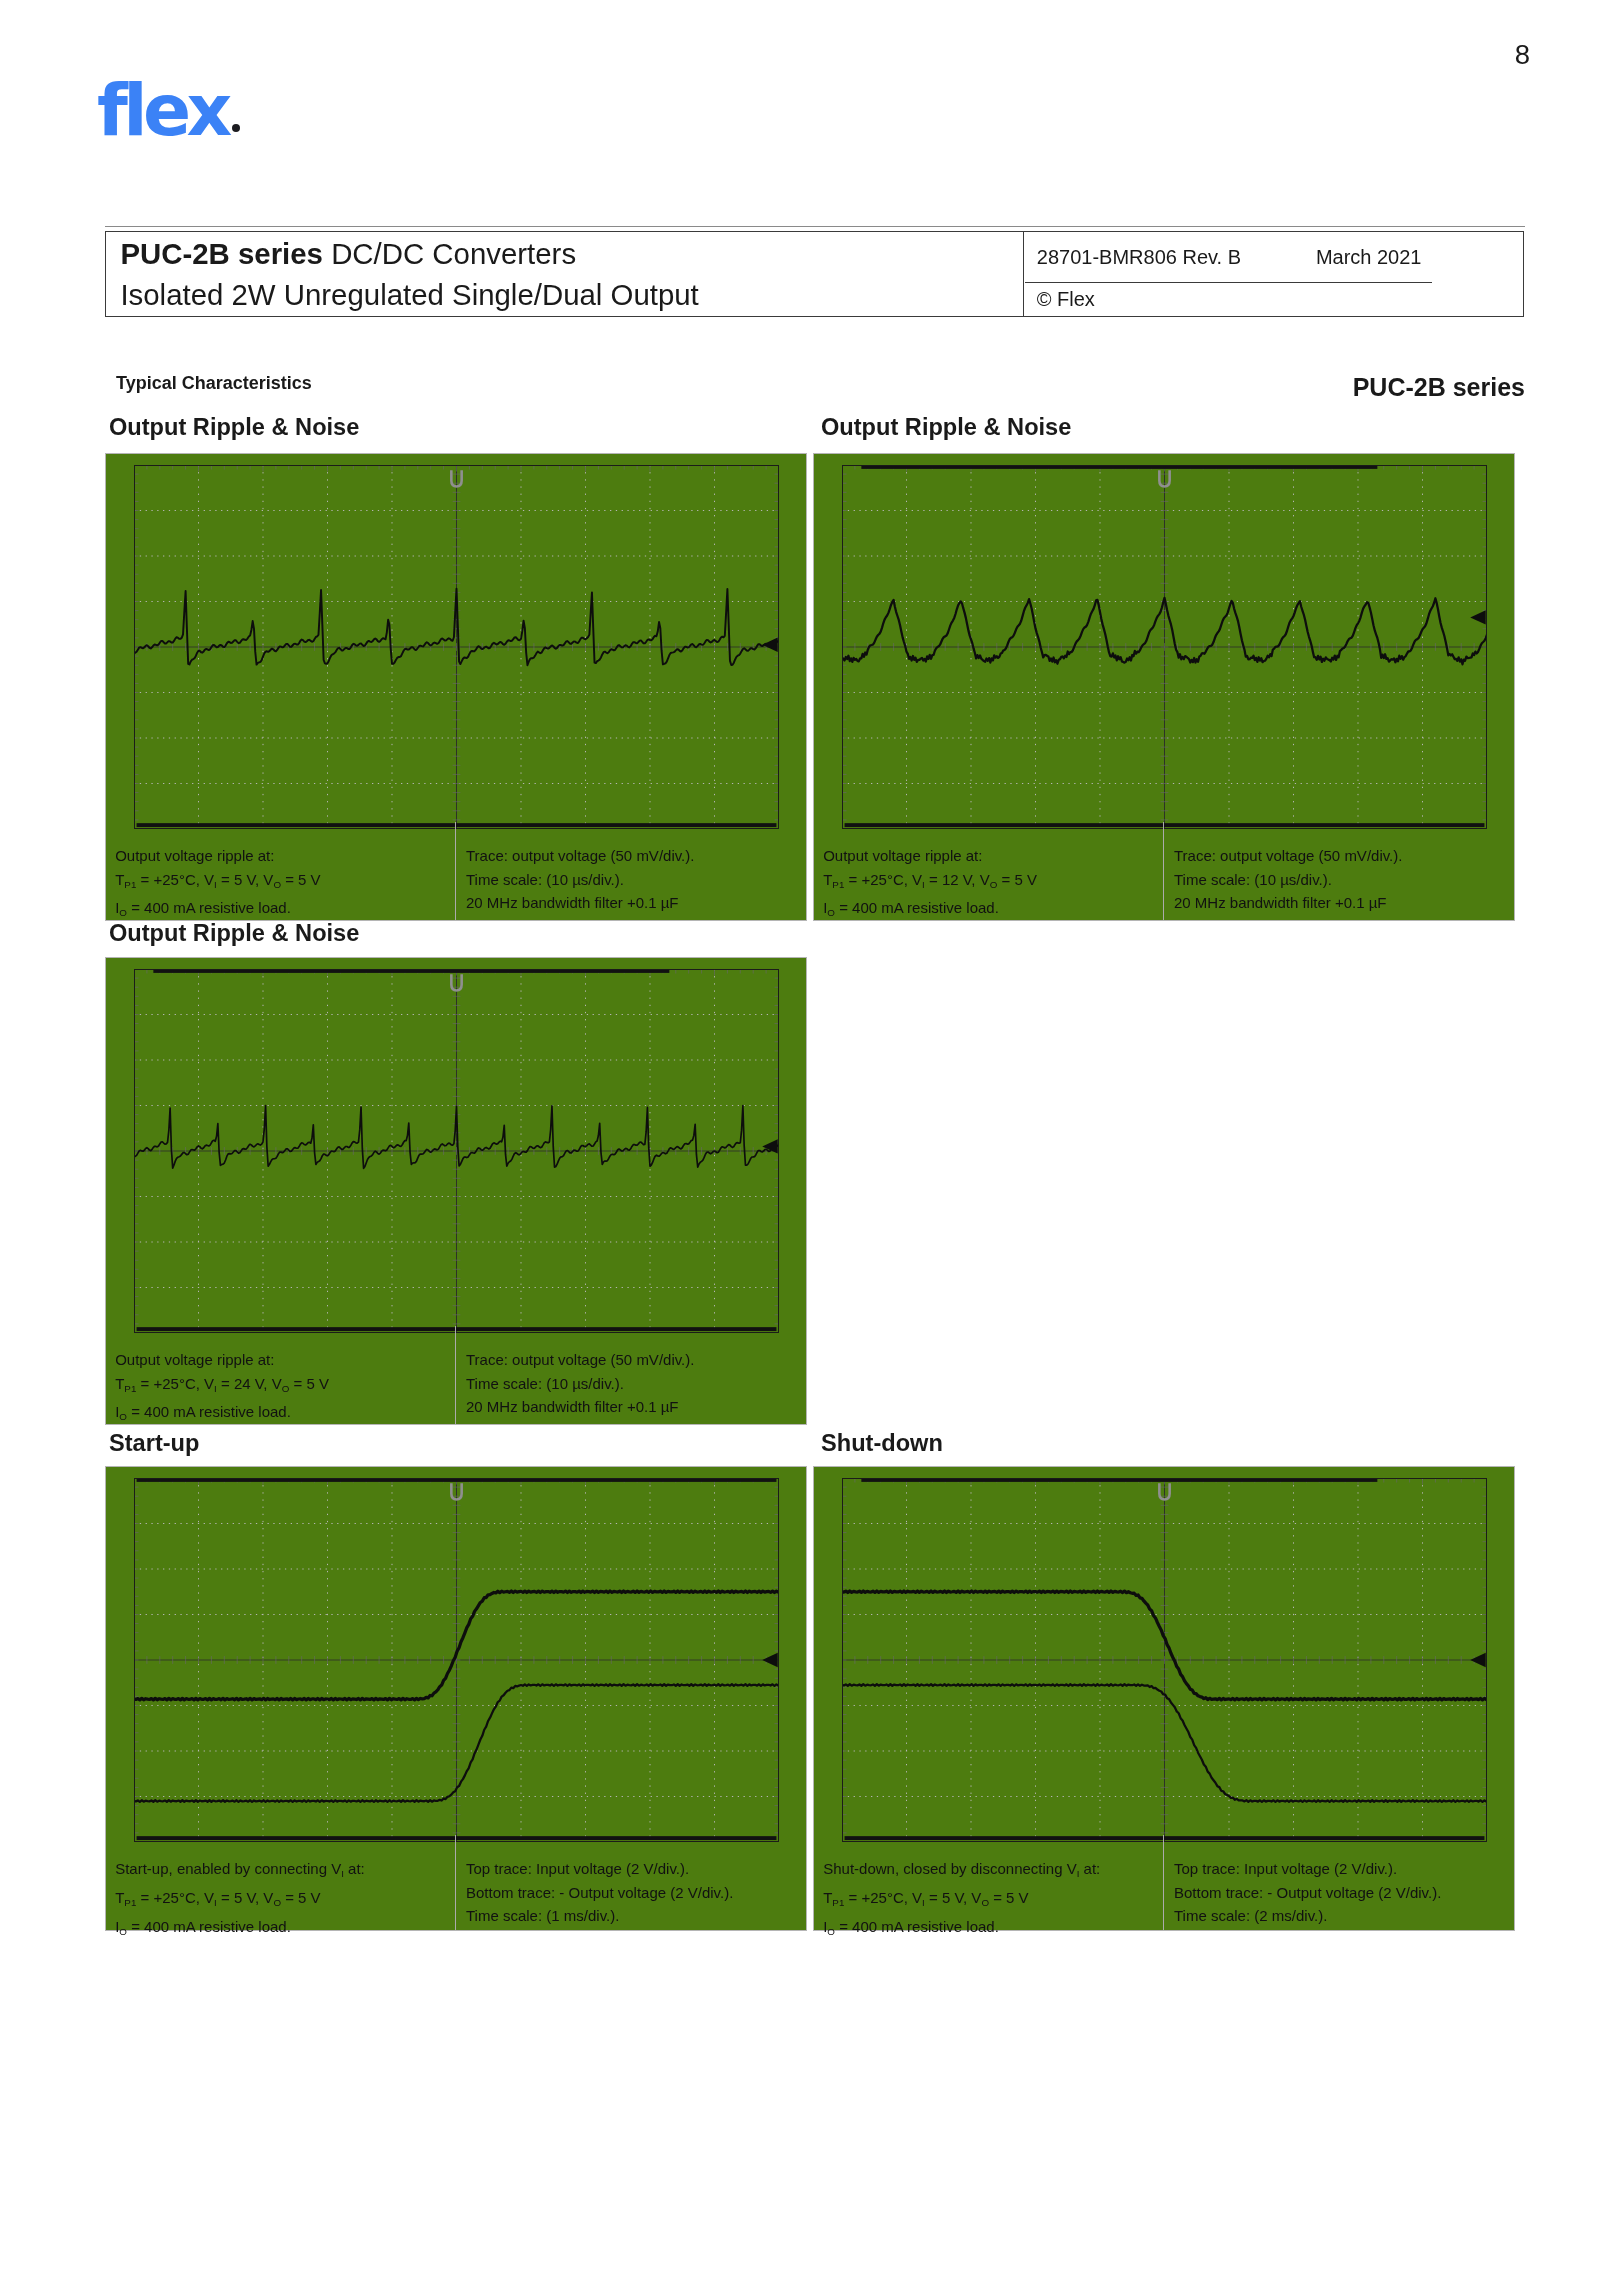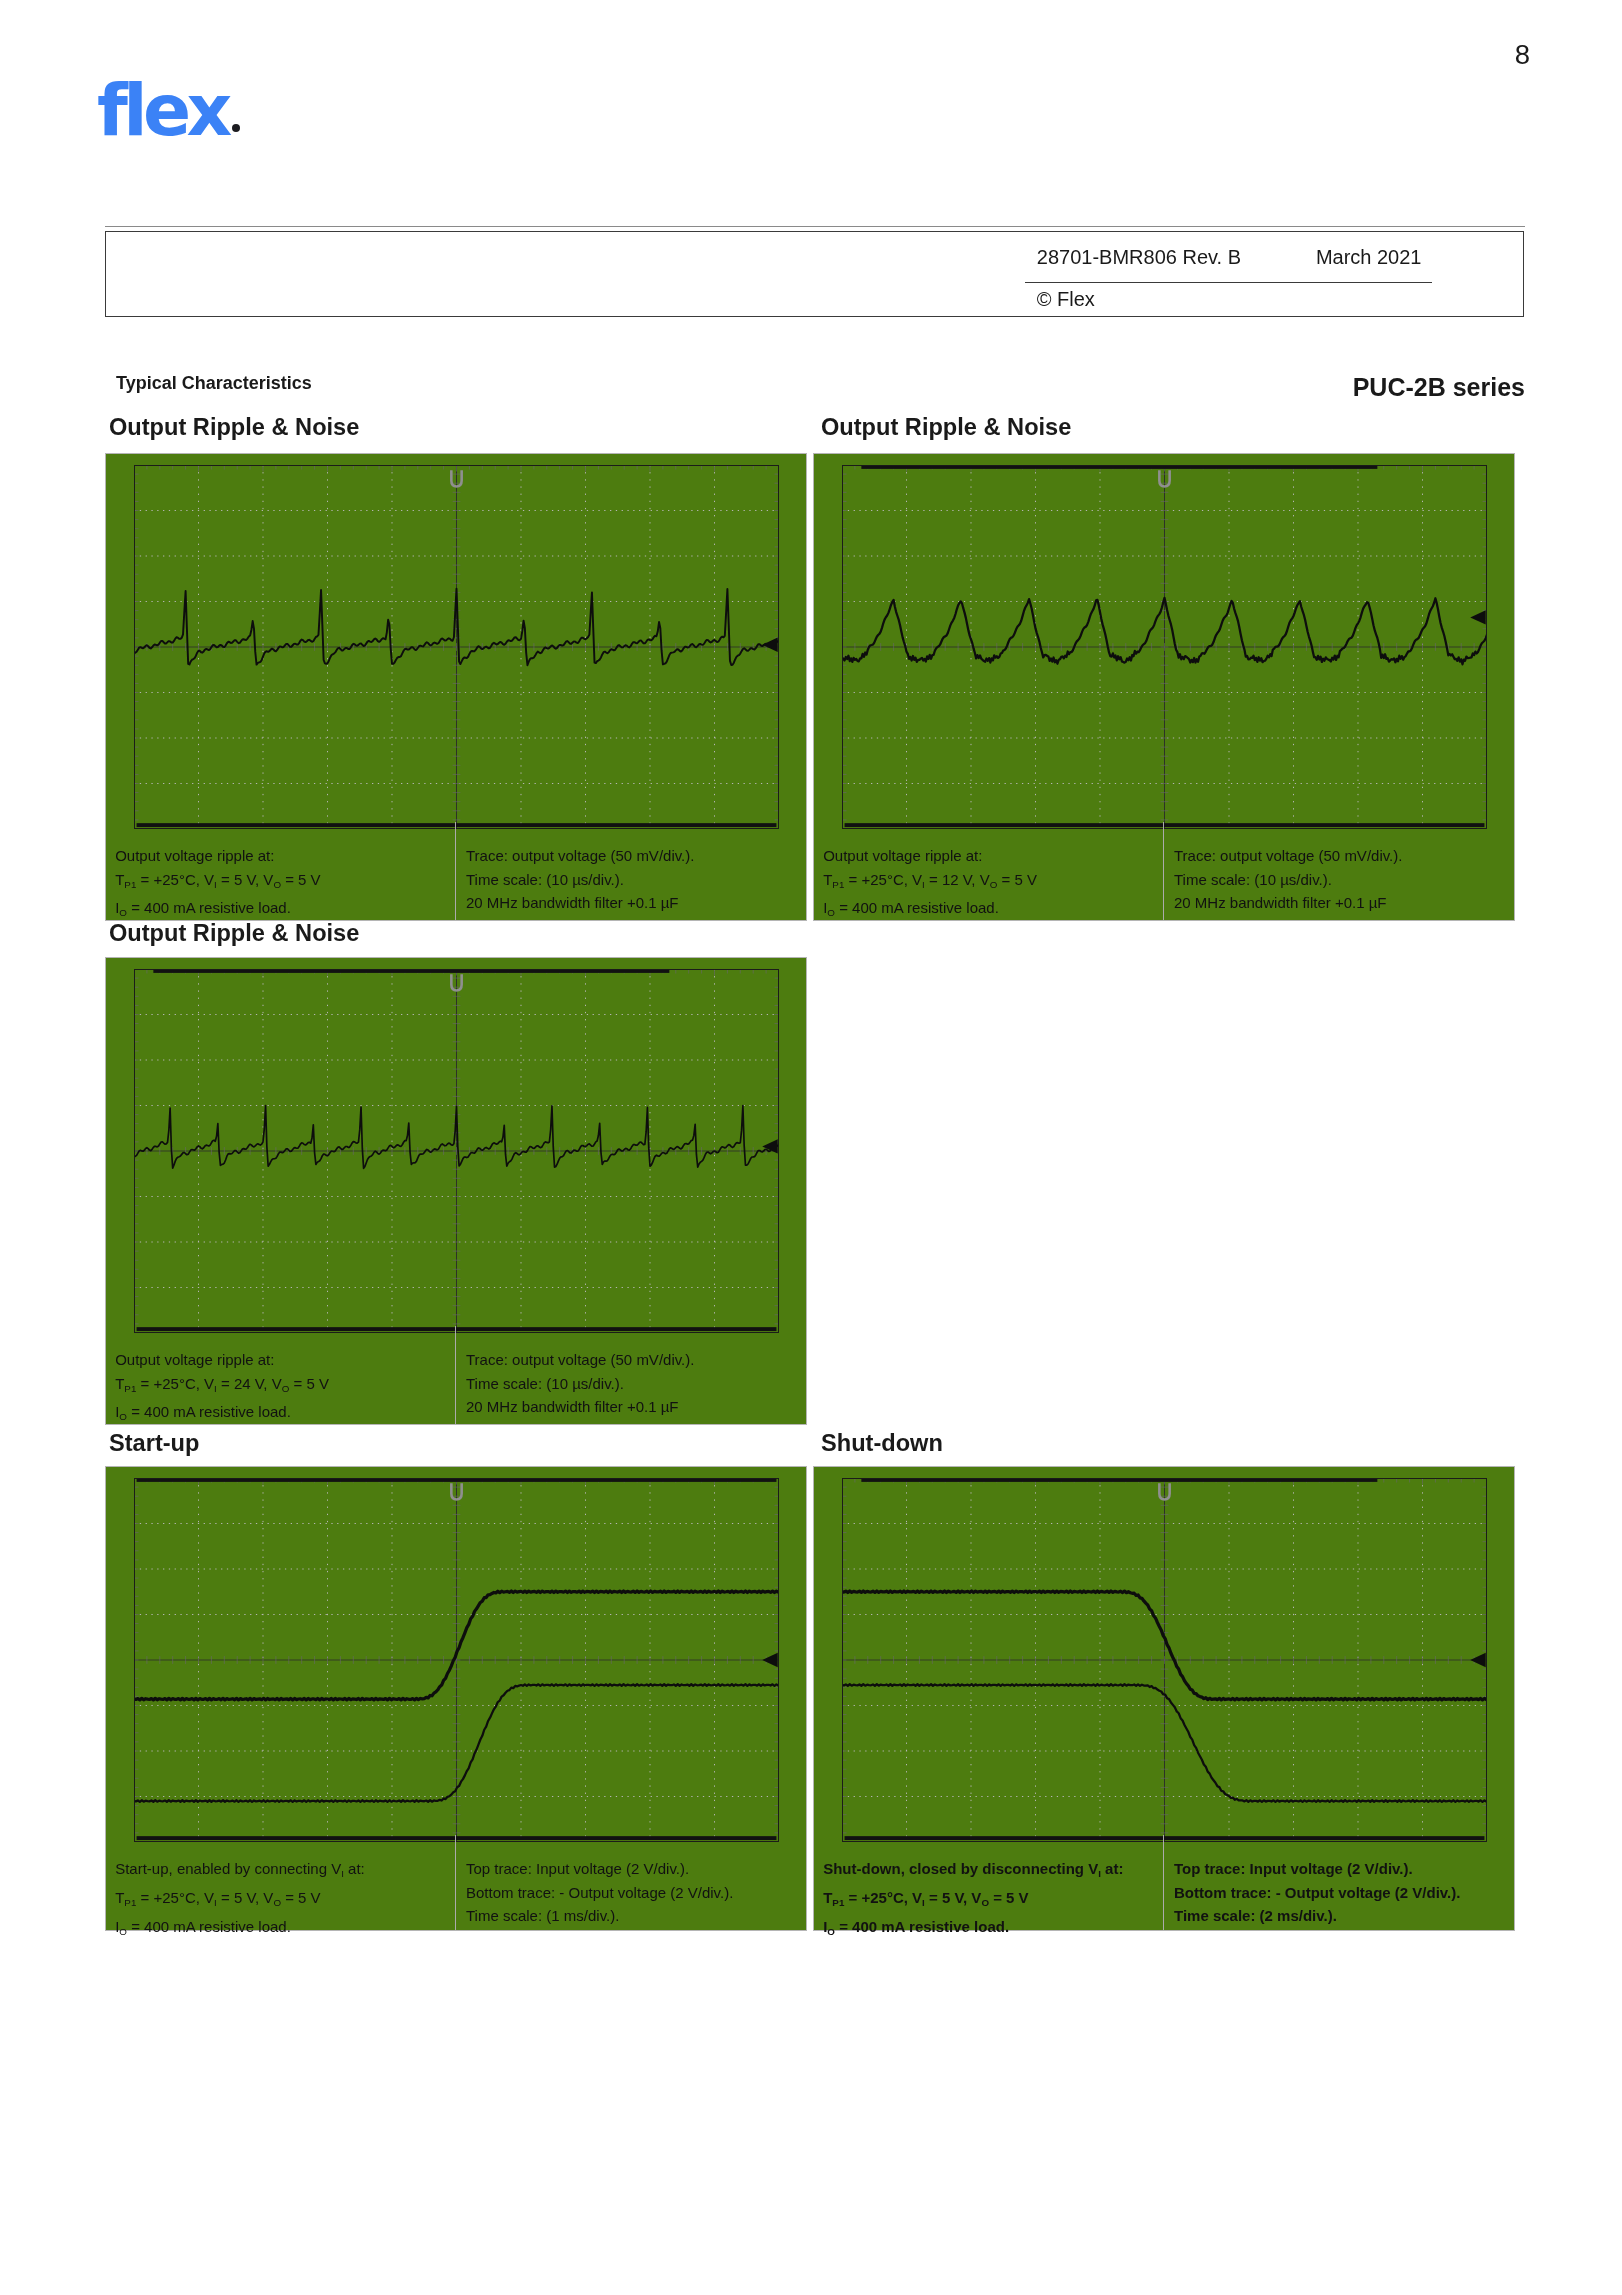--- a/index.html
+++ b/index.html
@@ -28,21 +28,21 @@
   .ph1,.ph3,.ph4{left:109px;}
   .ph2,.ph5{left:821px;}
   .ph1,.ph2{top:414px;}
   .ph3{top:920px;}
   .ph4,.ph5{top:1430px;}
   .panel{border:1.3px solid #b5b5b5;background:#4d7c0f;}
   .p1{left:105px;top:453px;width:700px;height:466px;}
   .p2{left:813px;top:453px;width:700px;height:466px;}
   .p3{left:105px;top:957px;width:700px;height:466px;}
   .p4{left:105px;top:1466px;width:700px;height:463px;}
-  .p5{left:813px;top:1466px;width:700px;height:463px;font-weight:bold;}
+  .p5{left:813px;top:1466px;width:700px;height:463px;}
   .scope{position:absolute;left:27.5px;top:10.5px;width:645px;height:364px;}
   .scope svg{display:block;}
   .capdiv{position:absolute;left:349px;top:368px;bottom:0;width:1.3px;background:#ababab;}
   .cap{position:absolute;top:390px;font-size:15px;line-height:23.6px;color:#111;}
   .capL{left:9.2px;width:332px;}
   .capR{left:360px;width:330px;}
   .cap sub{font-size:9.8px;vertical-align:-3.3px;}
 </style>
 </head>
 <body>
@@ -50,20 +50,24 @@
 <div class="page">
 
   <div class="abs pageno">8</div>
 
   <div class="abs logo"><span>flex</span><span class="logo-dot"></span></div>
 
 
   <div class="abs toprule"></div>
 
   <div class="abs hdrtable">
+    <div class="cellL">
+      <div class="l1"><span class="b">PUC-2B series</span><span> DC/DC Converters</span></div>
+      <div class="l2">Isolated 2W Unregulated Single/Dual Output</div>
+    </div>
     <div class="rowTop">
       <span class="dn">28701-BMR806 Rev. B</span>
       <span class="dt">March 2021</span>
     </div>
     <div class="rowBot">
       <span class="cp">© Flex</span>
     </div>
   </div>
 
   <div class="abs sec">Typical Characteristics</div>

